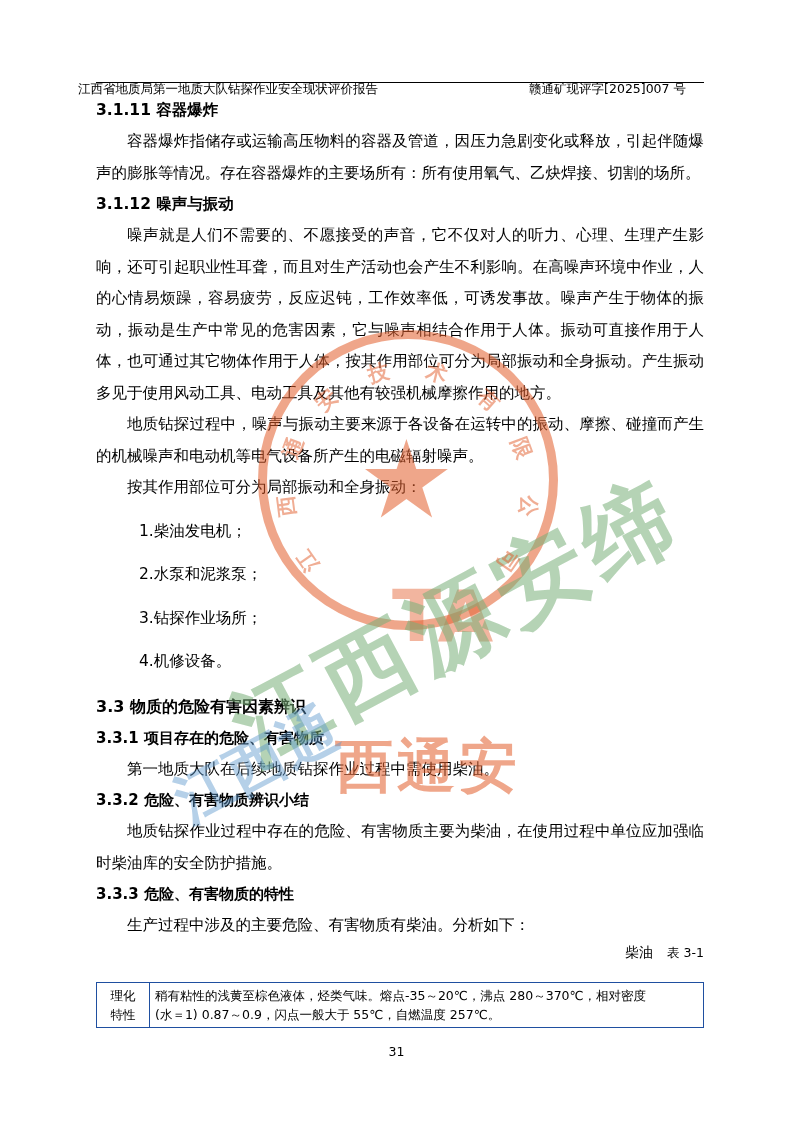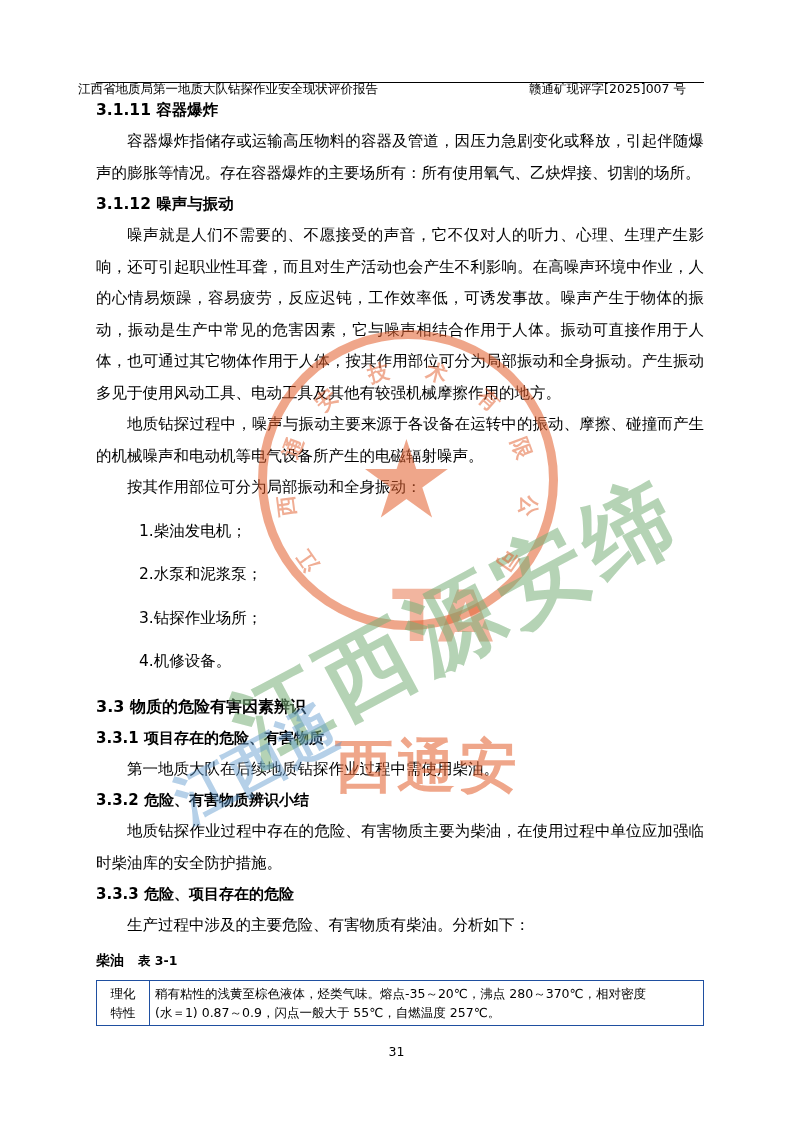--- a/index.html
+++ b/index.html
@@ -85,31 +85,31 @@
   }
   p.listitem {
     font-size: 15.5px;
     line-height: 31.5px;
     margin: 12px;
     text-indent: 31px;
   }
 
   
   .table-caption {
-    margin-top: 10px;
-    text-align: left;
+    margin-top: 2px;
+    text-align: right;
     font-size: 14px;
-    font-weight: bold;
+    font-weight: normal;
   }
   .table-caption .tnum {
     font-size: 12.5px;
     margin-left: 14px;
   }
   table.spec {
-    margin-top: 10px;
+    margin-top: 20px;
     border-collapse: collapse;
     width: 608px;
     border: 1px solid #1f4fa0;
   }
   table.spec td {
     border: 1px solid #1f4fa0;
     padding: 3px 5px;
     font-size: 12.5px;
     line-height: 19px;
     vertical-align: middle;
@@ -266,21 +266,21 @@
     <p class="listitem">4.机修设备。</p>
 
     <h3 class="h3-bold">3.3  物质的危险有害因素辨识</h3>
 
     <h4 class="h4">3.3.1 项目存在的危险、有害物质</h4>
     <p class="para">第一地质大队在后续地质钻探作业过程中需使用柴油。</p>
 
     <h4 class="h4">3.3.2 危险、有害物质辨识小结</h4>
     <p class="para">地质钻探作业过程中存在的危险、有害物质主要为柴油，在使用过程中单位应加强临时柴油库的安全防护措施。</p>
 
-    <h4 class="h4">3.3.3 危险、项目存在的危险</h4>
+    <h4 class="h4">3.3.3 危险、有害物质的特性</h4>
     <p class="para">生产过程中涉及的主要危险、有害物质有柴油。分析如下：</p>
 
     <div class="table-caption">
       <span>柴油</span><span class="tnum">表 3-1</span>
     </div>
 
     <table class="spec">
       <tbody>
         <tr>
           <td class="key">

